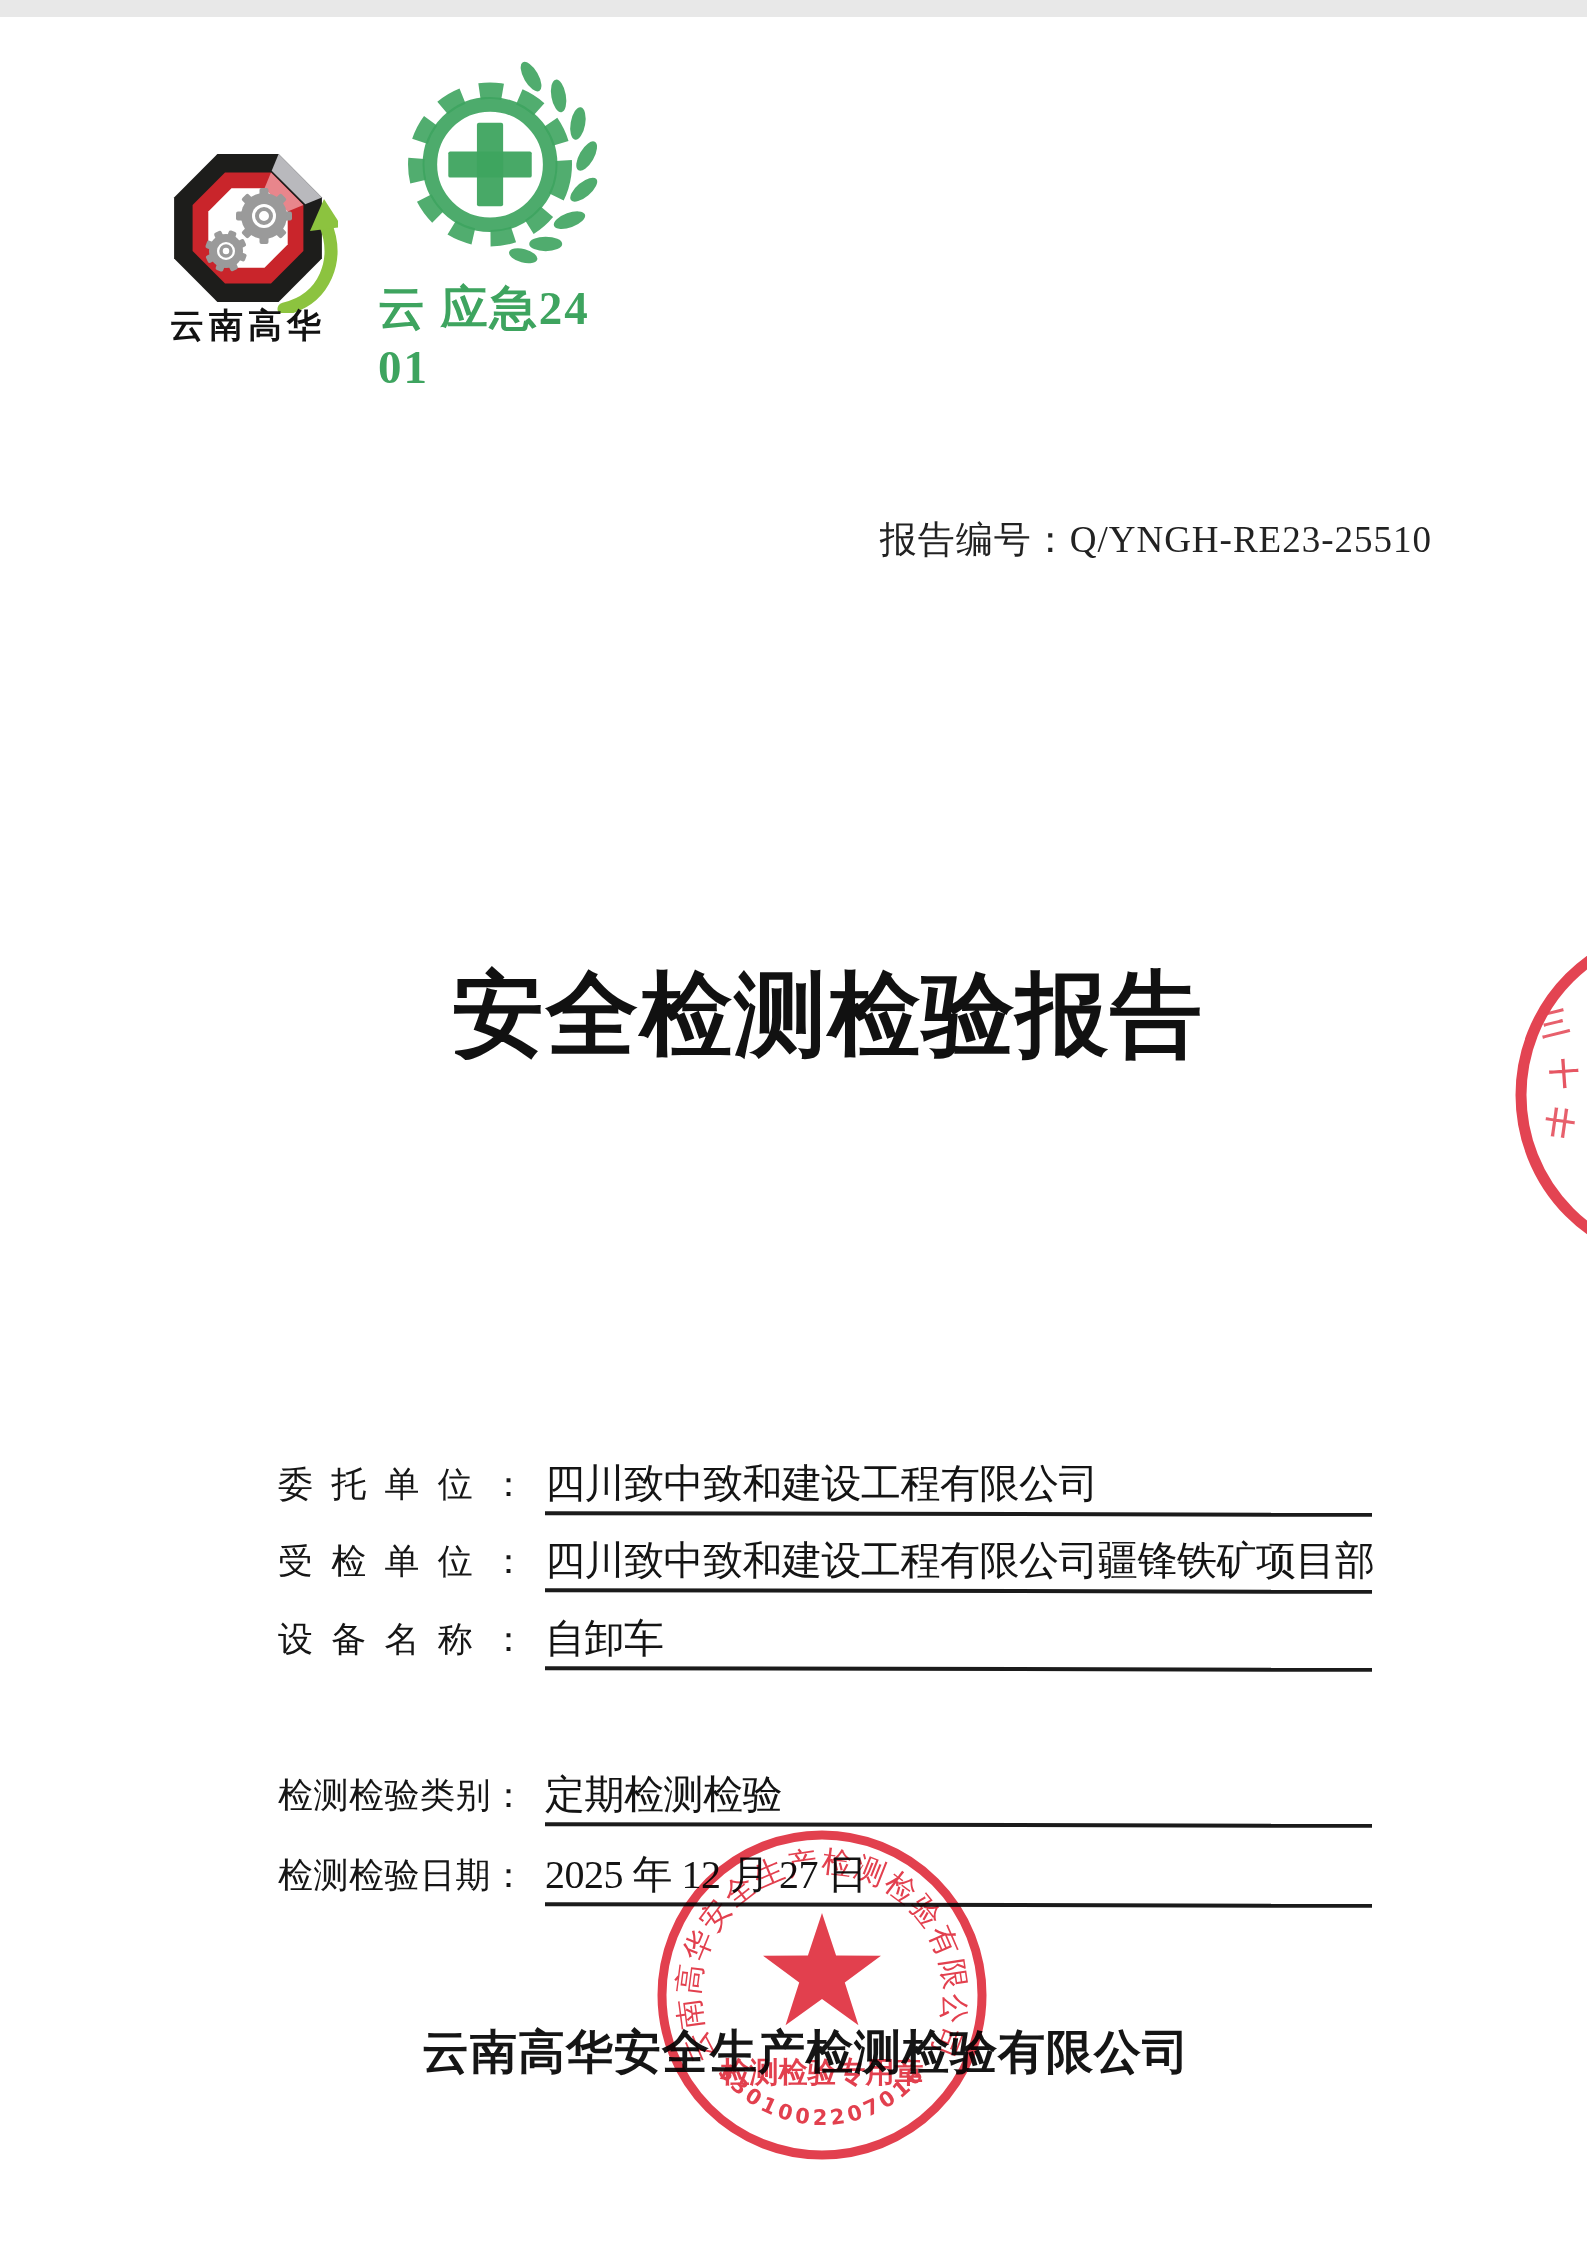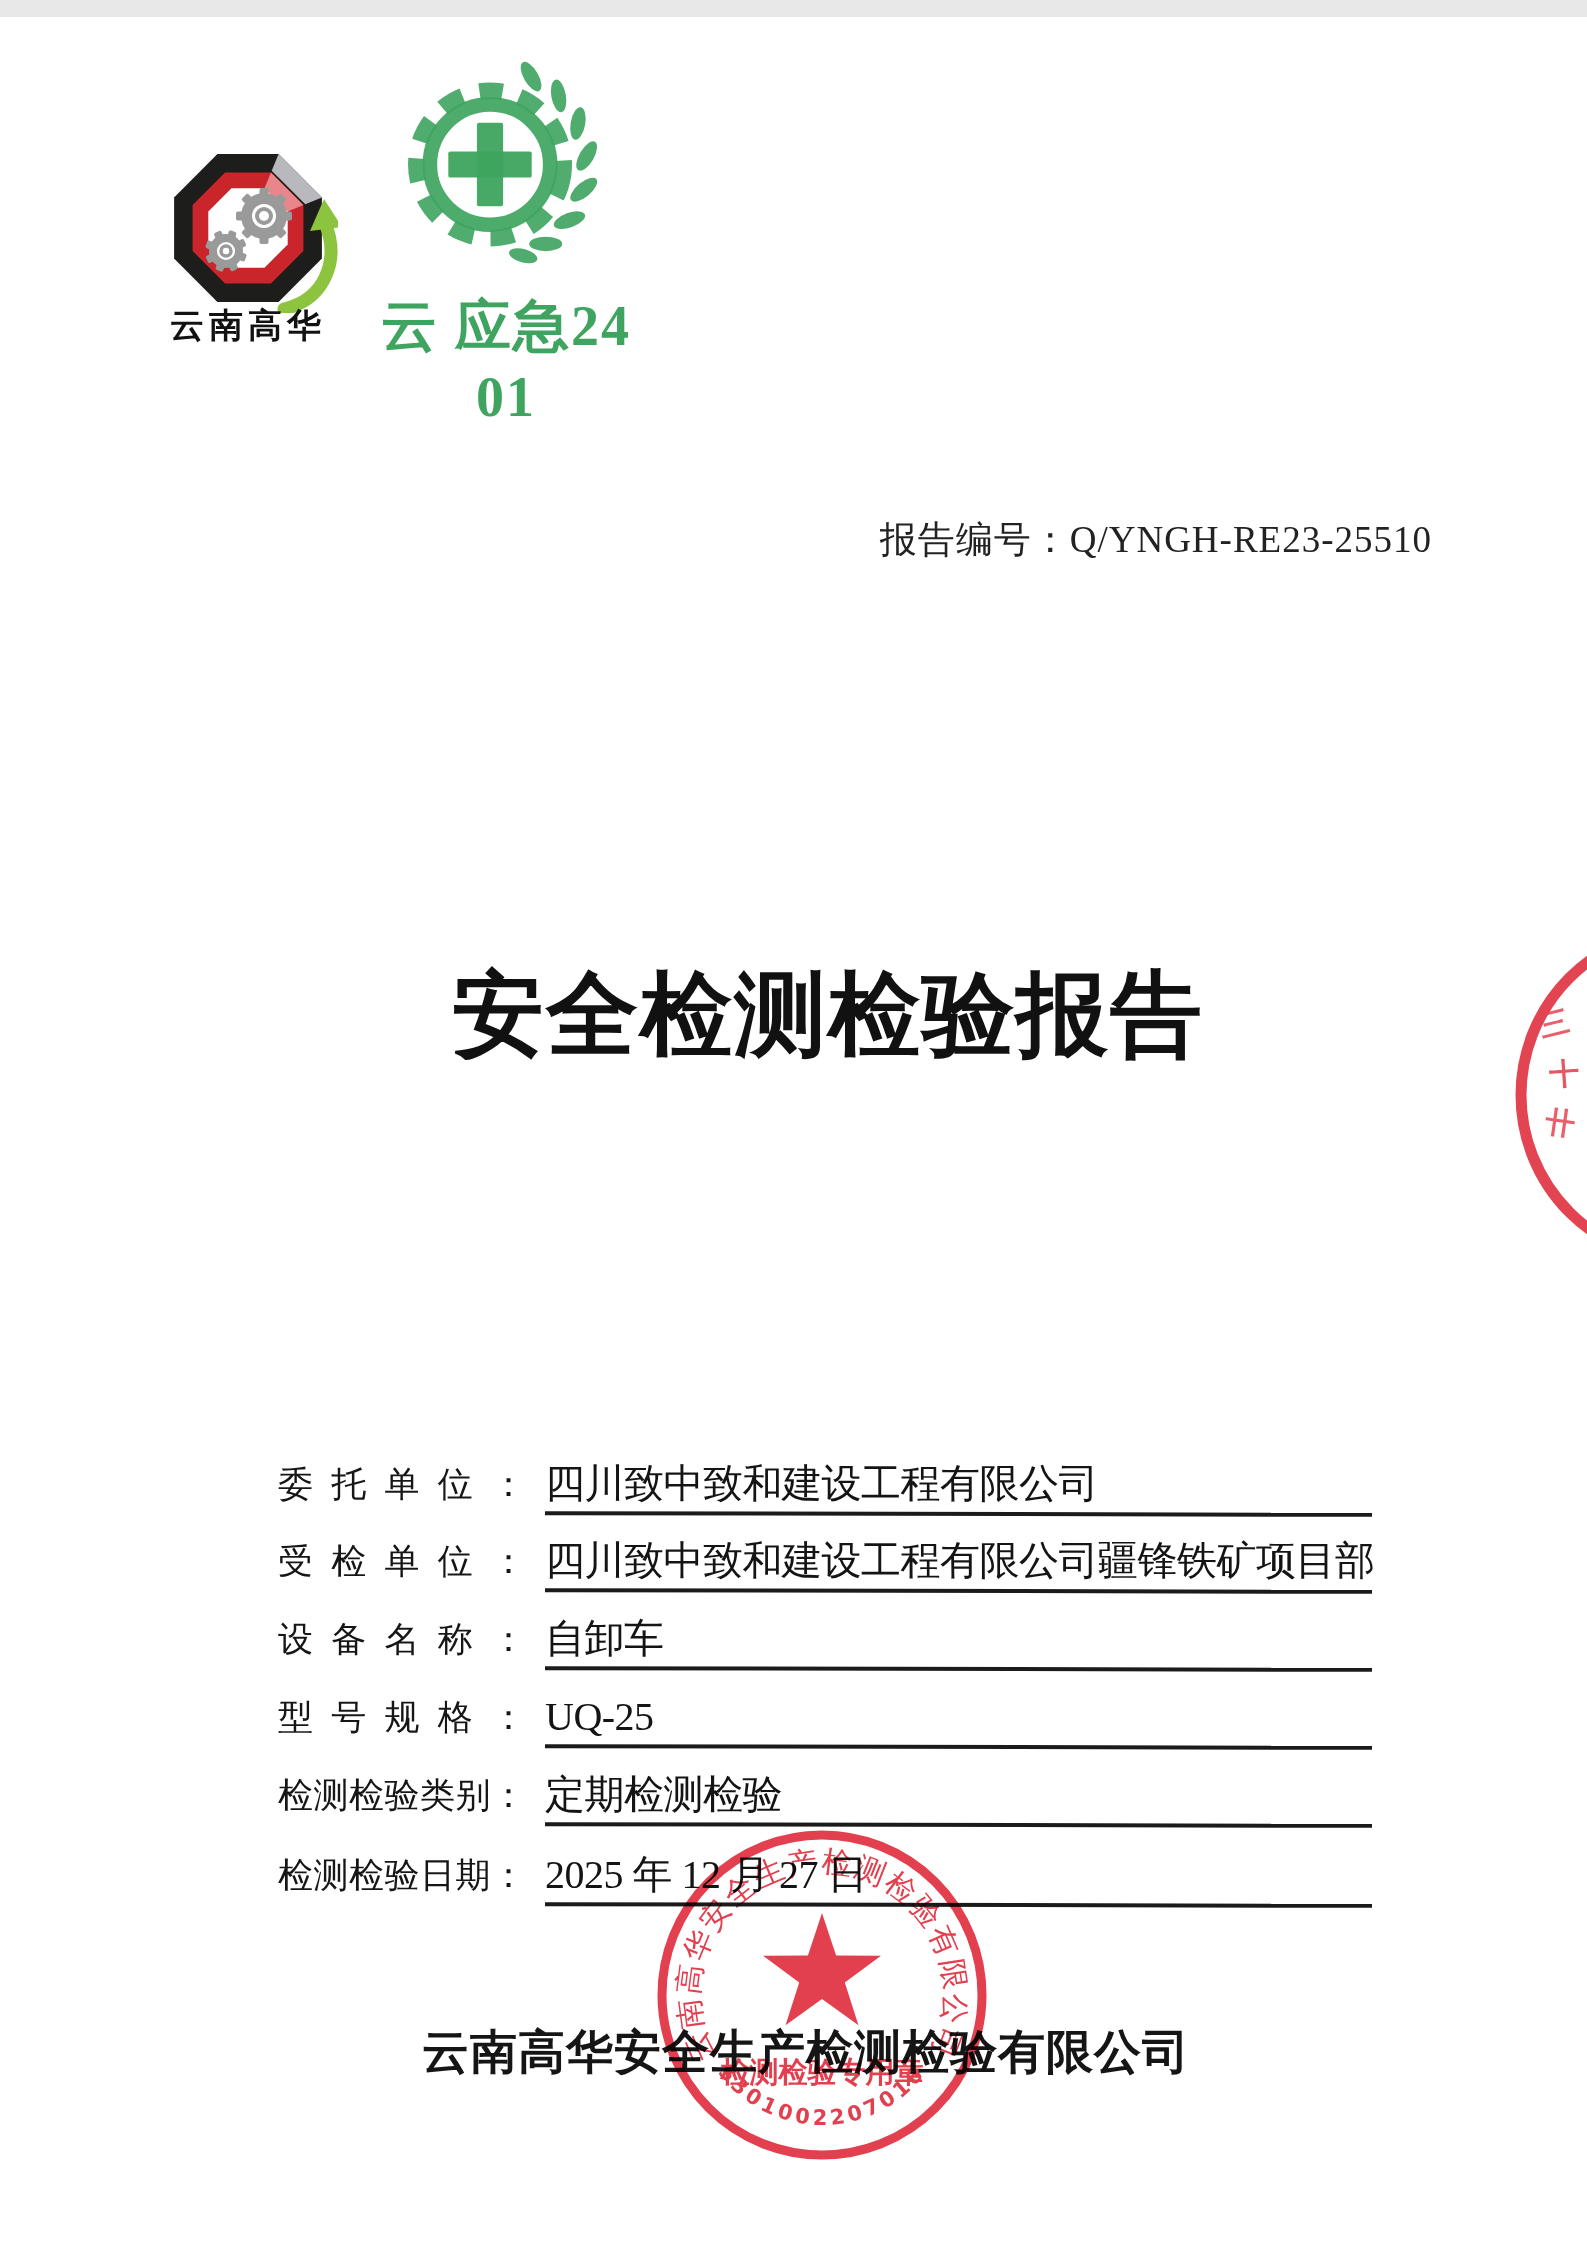--- a/index.html
+++ b/index.html
@@ -11,22 +11,22 @@
   .abs{position:absolute;}
   
   .logo-left-svg{left:158px;top:126px;}
   .logo-left-caption{
     left:160px;top:286px;width:176px;text-align:center;
     font-size:34px;font-weight:bold;letter-spacing:5px;color:#121212;
     font-family:"Liberation Serif","DejaVu Serif",serif;
   }
   .logo-right-svg{left:393px;top:42px;}
   .logo-right-caption{
-    left:378px;top:272px;width:256px;text-align:center;
-    font-size:56px;font-weight:bold;color:#3ea45f;letter-spacing:2px;
+    left:378px;top:260px;width:256px;text-align:left;
+    font-size:47px;font-weight:bold;color:#3ea45f;letter-spacing:2px;
   }
   
   .report-number{
     top:498px;right:155px;font-size:37px;letter-spacing:1px;color:#222;
     white-space:nowrap;
   }
   
   .title1{
     top:826px;left:312px;font-size:70px;font-weight:bold;color:#111;
     white-space:nowrap;letter-spacing:0px;
@@ -191,25 +191,20 @@
   <div class="abs form-row" style="top:1518px">
     <div class="row-label">受 检 单 位 ：</div>
     <div class="row-value">四川致中致和建设工程有限公司疆锋铁矿项目部</div>
     <div class="row-line"></div>
   </div>
   <div class="abs form-row" style="top:1596px">
     <div class="row-label">设 备 名 称 ：</div>
     <div class="row-value">自卸车</div>
     <div class="row-line"></div>
   </div>
-  <div class="abs form-row" style="top:1674px">
-    <div class="row-label">型 号 规 格 ：</div>
-    <div class="row-value">UQ-25</div>
-    <div class="row-line"></div>
-  </div>
   <div class="abs form-row" style="top:1752px">
     <div class="row-label">检测检验类别：</div>
     <div class="row-value">定期检测检验</div>
     <div class="row-line"></div>
   </div>
   <div class="abs form-row" style="top:1832px">
     <div class="row-label">检测检验日期：</div>
     <div class="row-value">2025 年 12 月 27 日</div>
     <div class="row-line"></div>
   </div>

